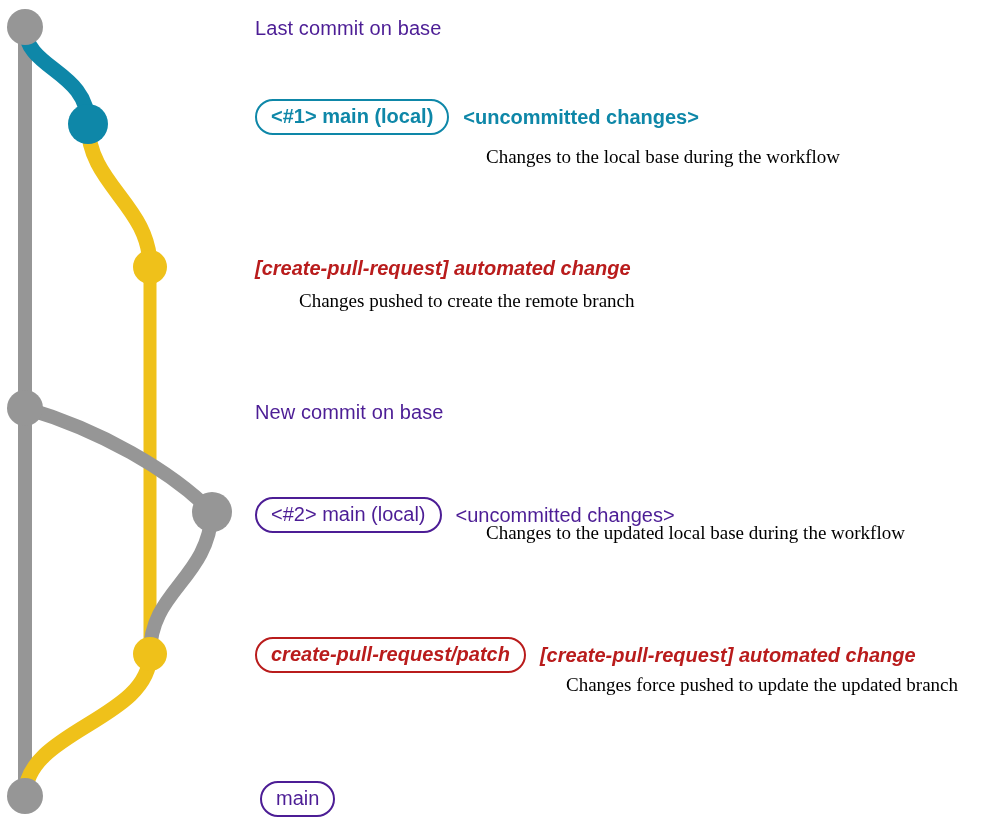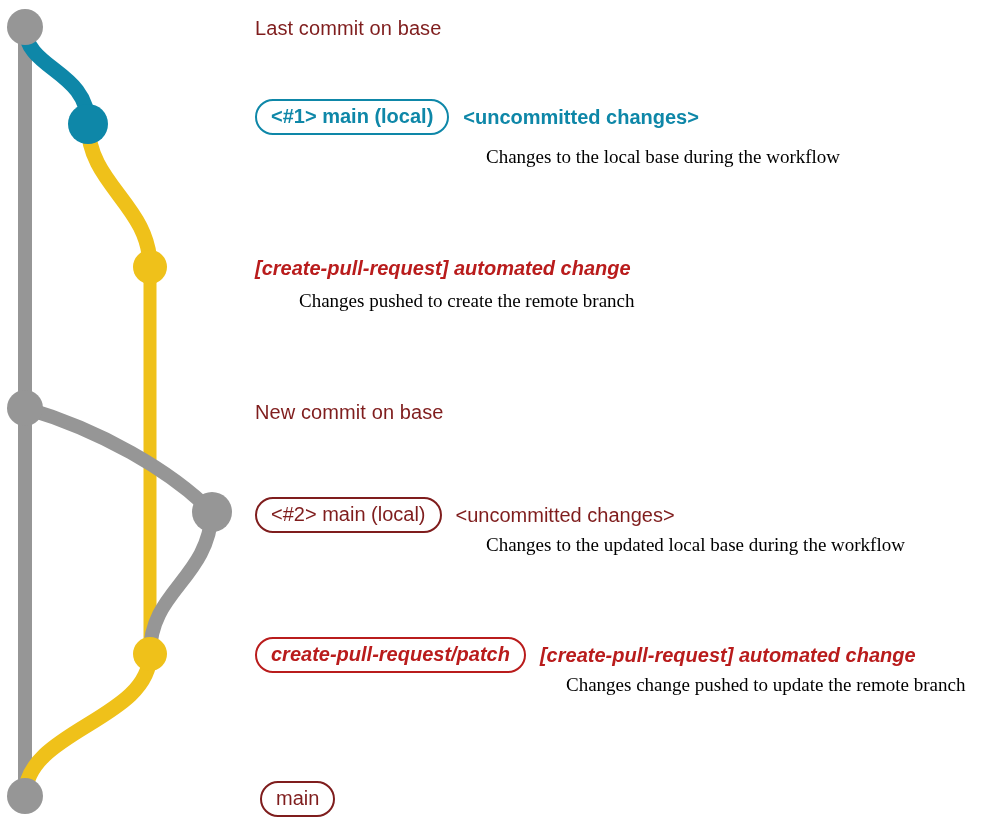--- a/index.html
+++ b/index.html
@@ -72,21 +72,21 @@
   .description {
     position: absolute;
     font-family: "Liberation Serif", "DejaVu Serif", serif;
     font-size: 19px;
     color: #000000;
     white-space: nowrap;
   }
 
   .c-blue   { color: #0e87a8; }
   .c-yellow { color: #b91c1c; font-style: italic; }
-  .c-gray   { color: #7f1d1d; }
+  .c-gray   { color: #4c1d95; }
 </style>
 </head>
 <body>
 
 <svg id="graph-layer" viewBox="0 0 981 827">
 
   <path d="M25,27 L25,408" stroke="#969696" stroke-width="14" fill="none" stroke-linecap="butt"></path>
   <path d="M25,408 L25,796" stroke="#969696" stroke-width="14" fill="none" stroke-linecap="butt"></path>
 
   <path d="M25,27 C25,70 88,70 88,124" stroke="#0e87a8" stroke-width="15" fill="none" stroke-linecap="round"></path>
@@ -126,23 +126,23 @@
 <div class="description" style="left:258px; top:290px;margin-left:41px;">Changes pushed to create the remote branch</div>
 
 <div class="row" style="left:255px; top:396px; height:32px;">
   <span class="subject gray-subject no-pill plain-label c-gray">New commit on base</span>
 </div>
 
 <div class="row" style="left:255px; top:496px; height:38px;text-align:center;">
   <span class="pill gray-pill c-gray">&lt;#2&gt; main (local)</span>
   <span class="subject gray-subject c-gray">&lt;uncommitted changes&gt;</span>
 </div>
-<div class="description" style="left:486px; top:534px;">Changes to the updated local base during the workflow</div>
+<div class="description" style="left:486px; top:522px;">Changes to the updated local base during the workflow</div>
 
 <div class="row" style="left:255px; top:636px; height:38px;">
   <span class="pill c-yellow">create-pull-request/patch</span>
   <span class="subject c-yellow">[create-pull-request] automated change</span>
 </div>
-<div class="description" style="left:566px; top:674px;">Changes change pushed to update the remote branch</div>
+<div class="description" style="left:566px; top:674px;">Changes force pushed to update the updated branch</div>
 
 <div class="row" style="left:260px; top:780px; height:38px;">
   <span class="pill gray-pill c-gray">main</span>
 </div>
 
 </body></html>

